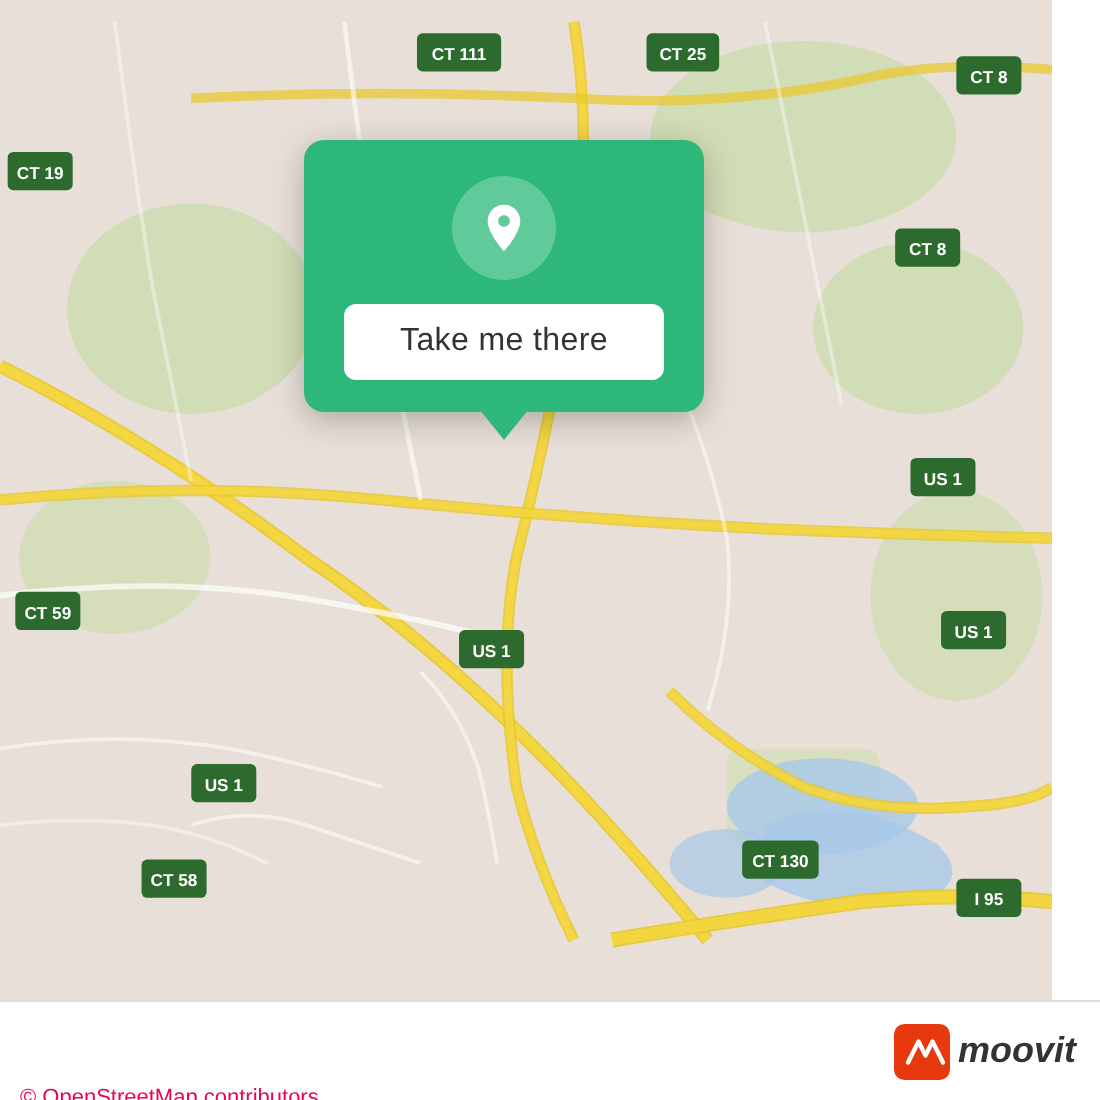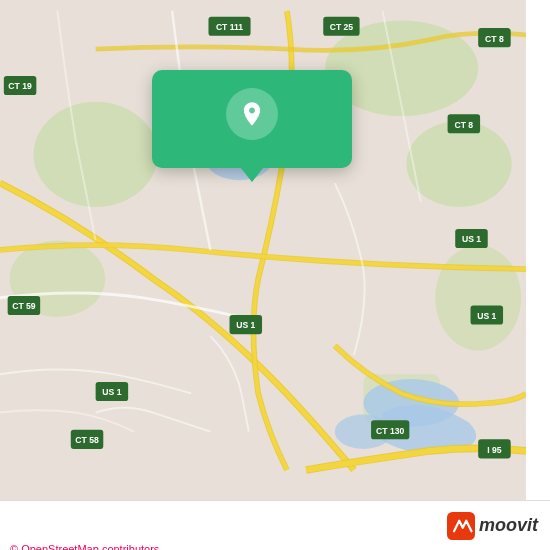--- a/index.html
+++ b/index.html
@@ -222,20 +222,21 @@
     <rect x="500" y="448" width="34" height="20" rx="3" fill="#2d6a2d"></rect>
     <text x="517" y="462" text-anchor="middle" fill="white" font-size="9" font-weight="bold" font-family="Arial">I 95</text>
   </svg>
 
   <div id="popup-card">
     <div id="location-icon-container">
       <svg id="location-icon" viewBox="0 0 24 24" xmlns="http://www.w3.org/2000/svg">
         <path d="M12 2C8.13 2 5 5.13 5 9c0 5.25 7 13 7 13s7-7.75 7-13c0-3.87-3.13-7-7-7zm0 9.5c-1.38 0-2.5-1.12-2.5-2.5s1.12-2.5 2.5-2.5 2.5 1.12 2.5 2.5-1.12 2.5-2.5 2.5z" fill="white"></path>
       </svg>
     </div>
+    <button id="take-me-there-btn">Take me there</button>
   </div>
 </div>
 
 <div id="bottom-bar">
   <div style="display:flex; flex-direction:column; gap:2px;margin-top:46px;">
     <div id="attribution">
       <span>©</span><span> OpenStreetMap contributors</span>
     </div>
   </div>
   <div id="moovit-logo">

